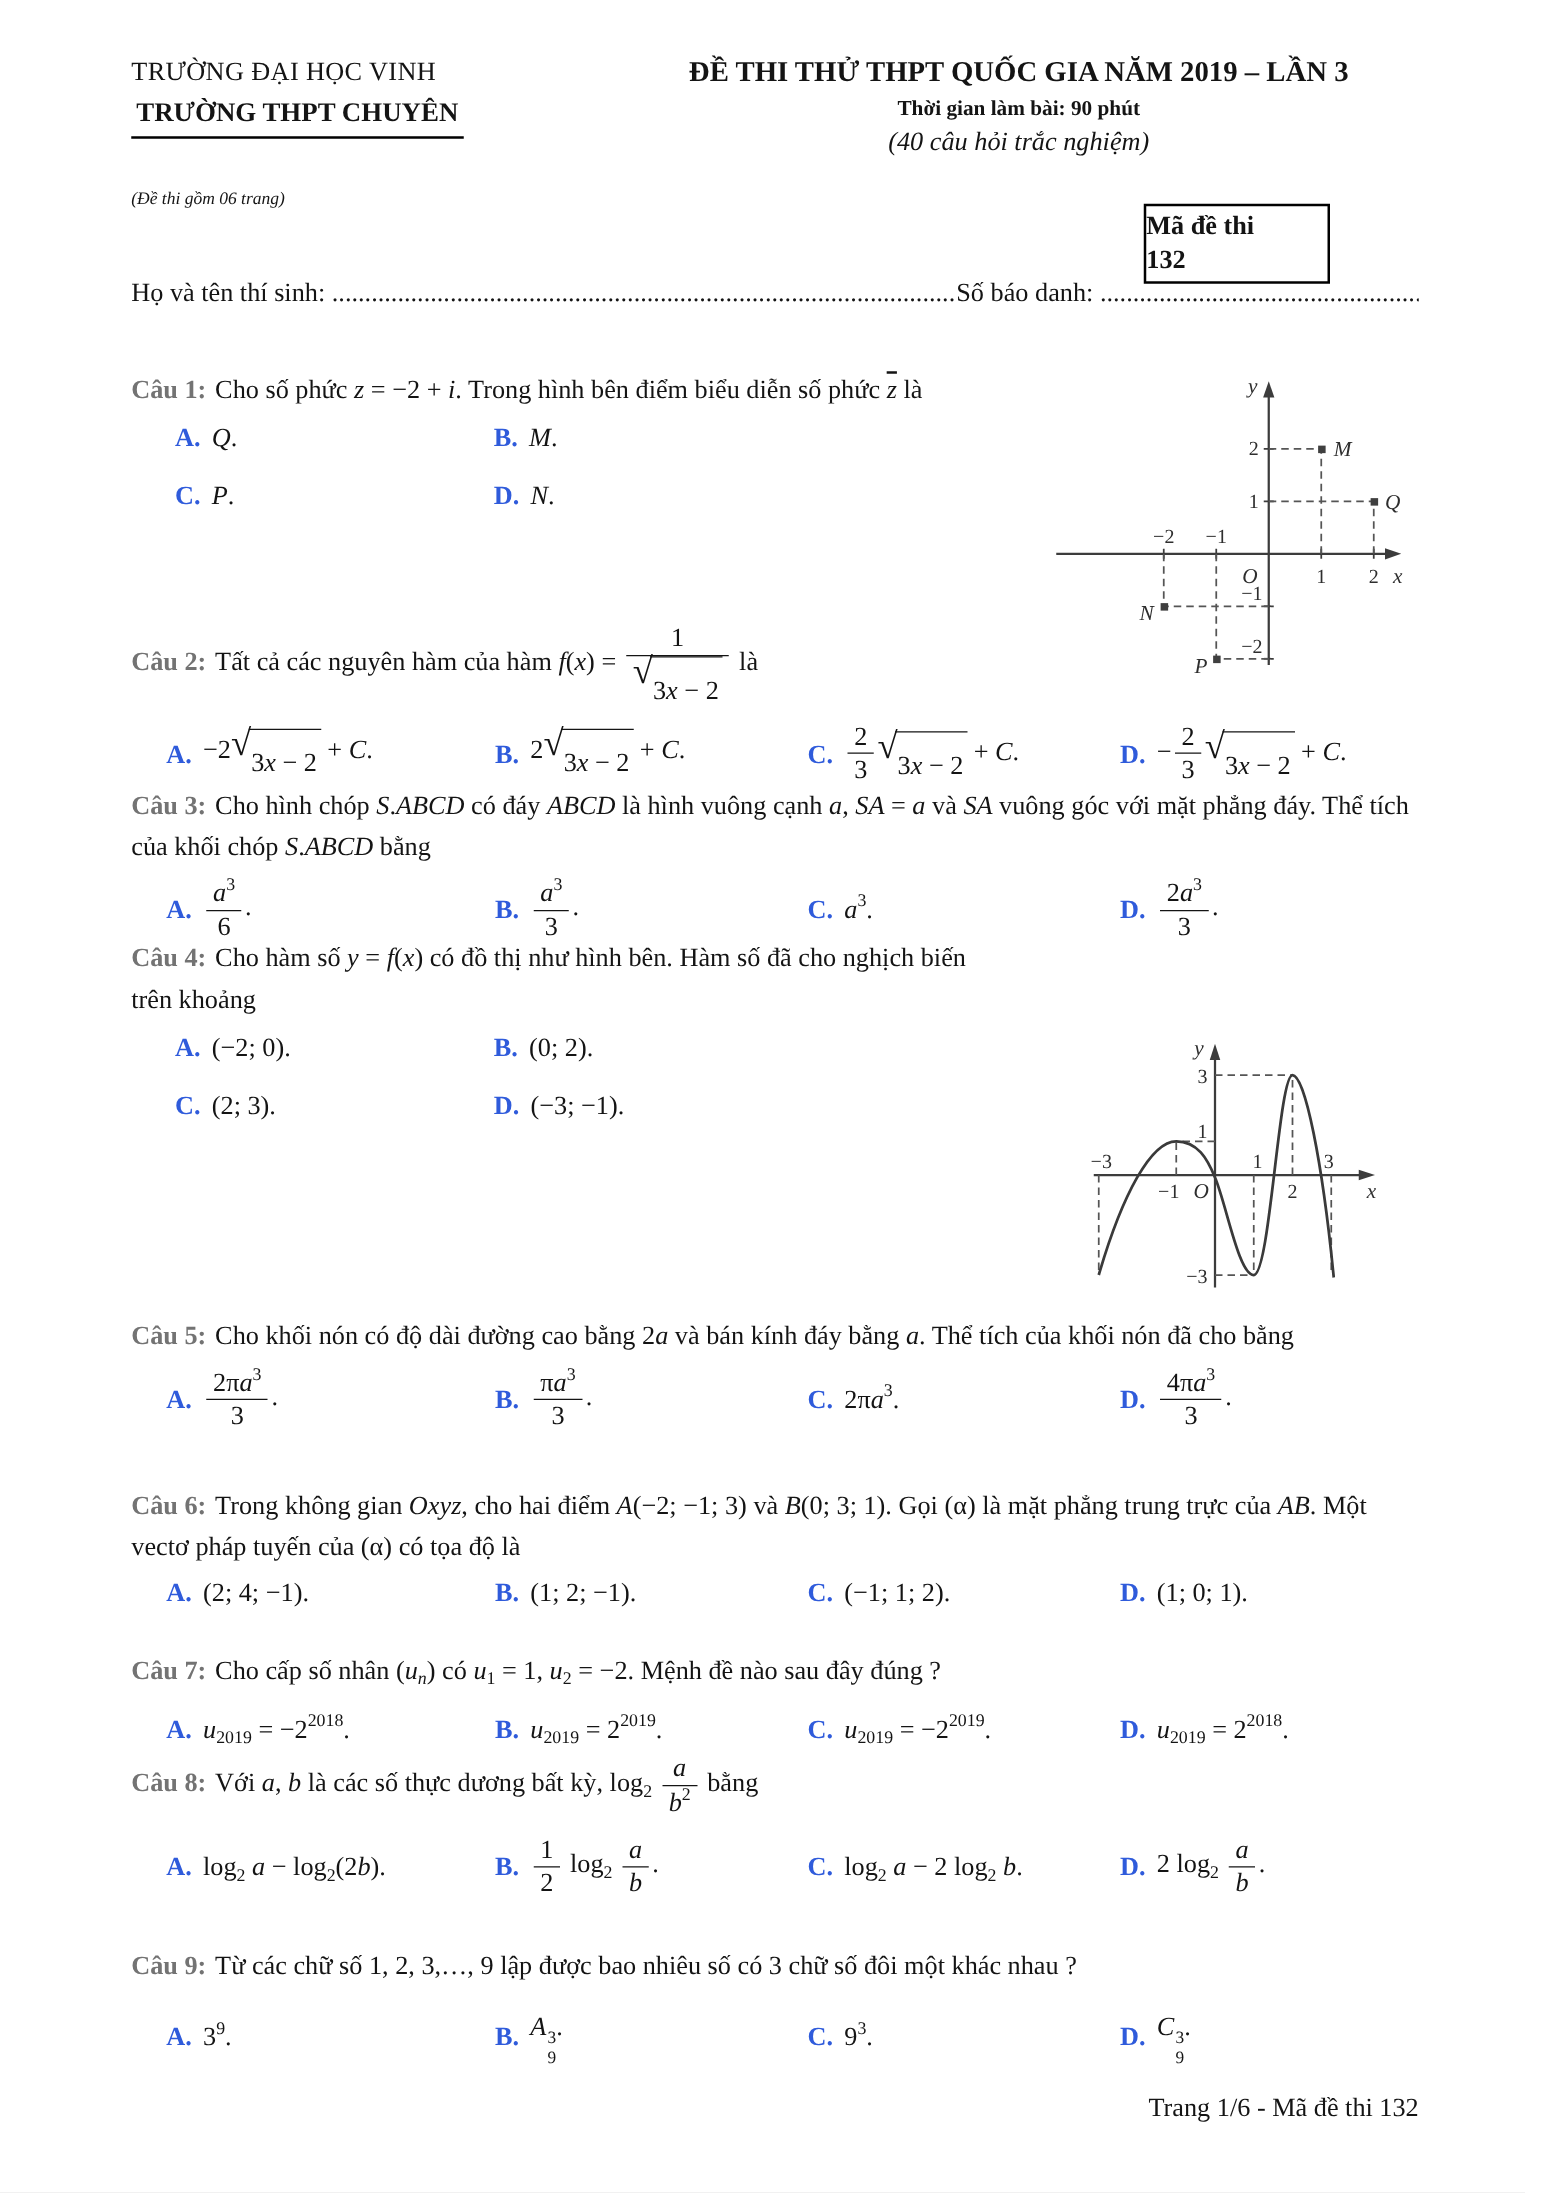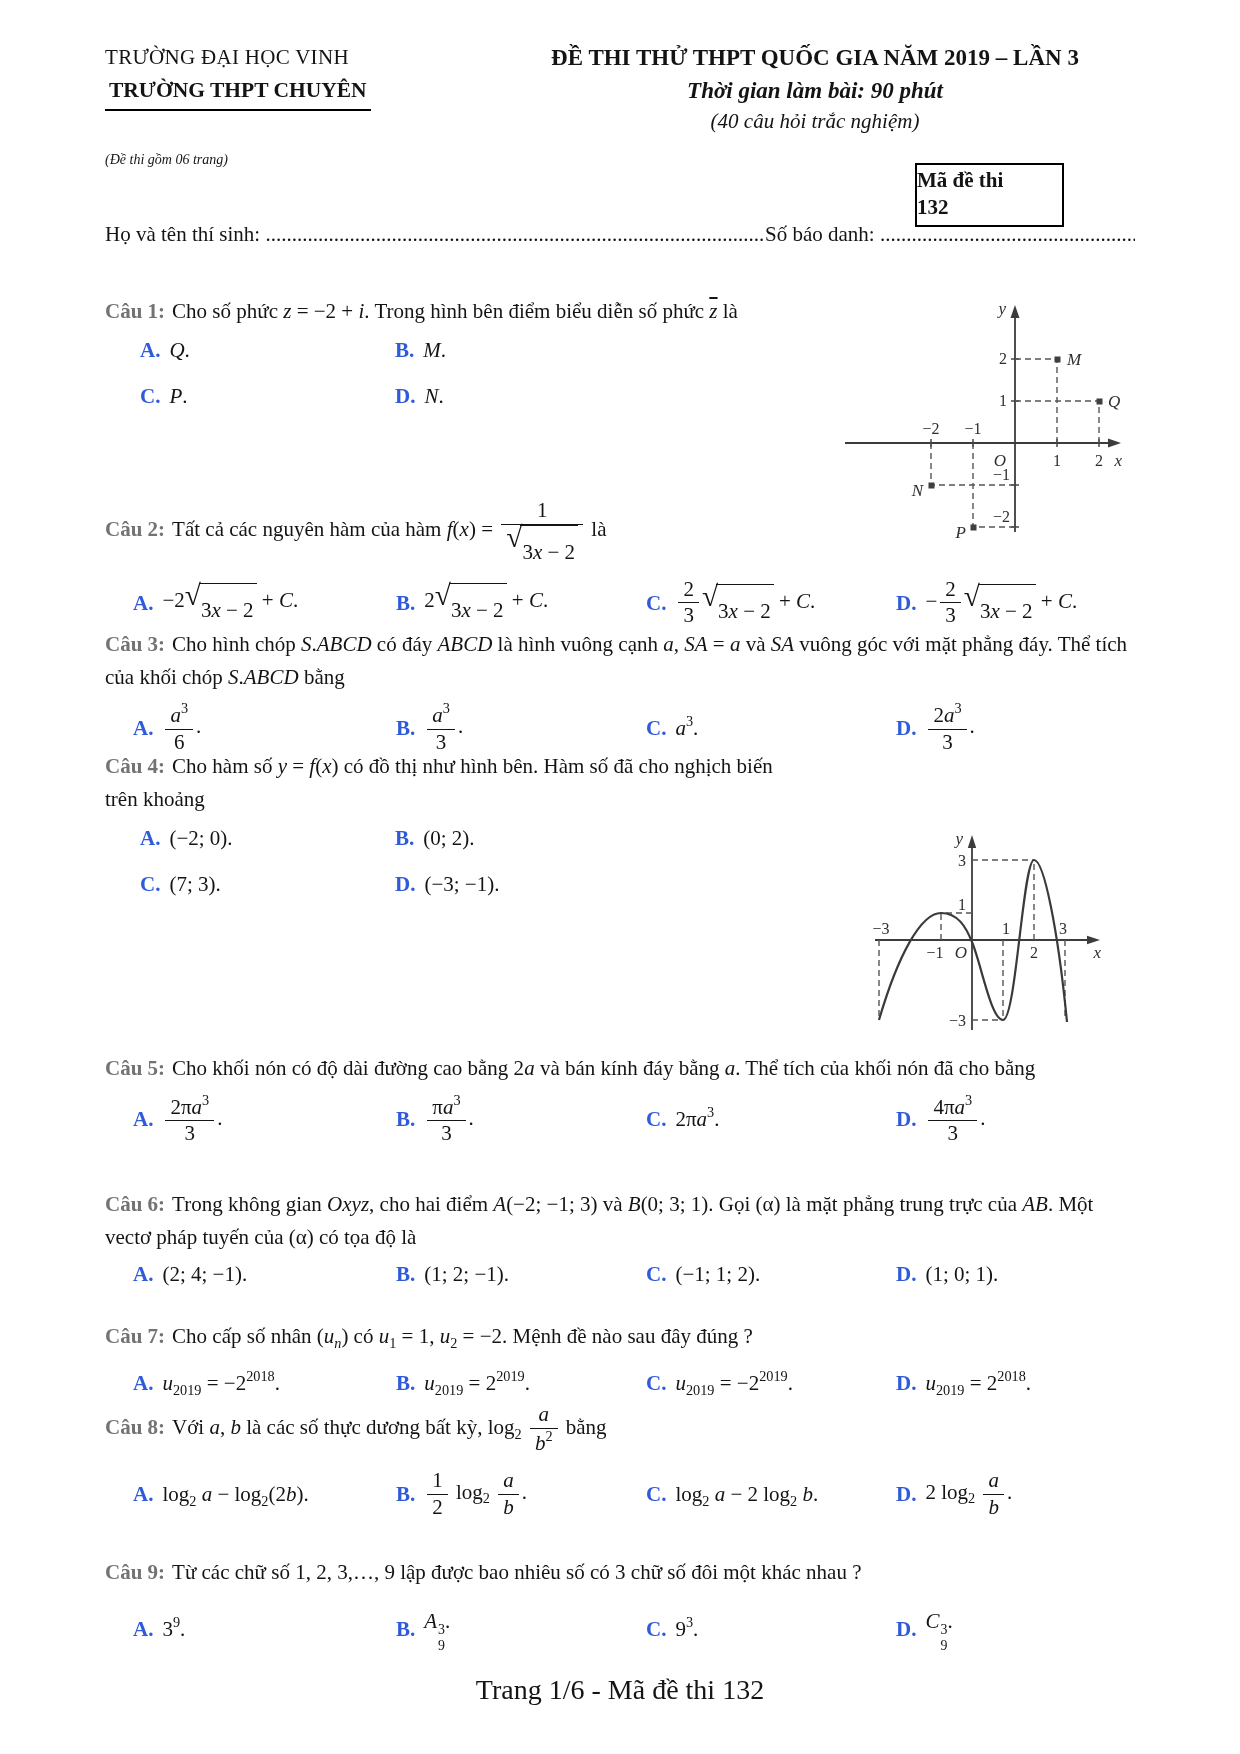--- a/index.html
+++ b/index.html
@@ -10,21 +10,21 @@
   }
   
   .header{position:absolute;top:42px;left:105px;width:1030px;display:flex;}
   .header-left{width:390px;text-align:left;line-height:1.5;}
   .school1{font-size:21px;letter-spacing:.3px;}
   .school2{display:inline-block;font-weight:bold;font-size:21.5px;border-bottom:2.5px solid #000;padding:0 4px 3px;}
   .pages-note{font-style:italic;margin-top:38px;font-size:14px;}
   .header-right{flex:1;text-align:center;line-height:1.42;}
   .exam-title{font-weight:bold;font-size:23px;}
   .subject{font-weight:bold;font-size:22.5px;}
-  .duration{font-weight:bold;font-style:italic;font-size:23px;}
+  .duration{font-weight:bold;font-size:17px;}
   .qcount{font-style:italic;font-size:21px;}
   .code-box{position:absolute;top:163px;left:915px;width:145px;border:2.5px solid #000;
     font-weight:bold;font-size:21px;line-height:1.28;padding:2px 0 4px;}
   .name-row{position:absolute;top:222px;left:105px;width:1030px;white-space:nowrap;overflow:hidden;}
   .seg1{display:inline-block;width:660px;overflow:hidden;white-space:nowrap;vertical-align:bottom;}
   .seg2{display:inline-block;width:370px;overflow:hidden;white-space:nowrap;vertical-align:bottom;}
   
   .question{position:absolute;left:105px;width:1030px;line-height:1.55;}
   .qtext{margin:0;}
   .qlabel{font-weight:bold;color:#737373;margin-right:7px;}
@@ -51,21 +51,21 @@
   .fig{position:absolute;}
   .fig text{font-family:"Liberation Serif","DejaVu Serif",serif;font-size:16px;fill:#2e2e2e;}
   .fig text.it{font-style:italic;font-size:17px;}
   .axis{stroke:#3c3c3c;stroke-width:1.8;}
   .tick{stroke:#3c3c3c;stroke-width:1.4;}
   .dash{stroke:#555;stroke-width:1.4;stroke-dasharray:6 4;fill:none;}
   .curve{stroke:#3a3a3a;stroke-width:2.2;fill:none;}
   .ah{fill:#3c3c3c;}
   .pt{fill:#3f3f3f;}
   
-  .footer{position:absolute;top:1674px;left:105px;width:1030px;text-align:center;font-size:28px;}
+  .footer{position:absolute;top:1674px;left:105px;width:1030px;text-align:right;font-size:21px;}
 </style>
 </head>
 <body>
 
 <div class="page">
 
   <div class="header">
     <div class="header-left">
       <div class="school1">TRƯỜNG ĐẠI HỌC VINH</div>
       <div><span class="school2">TRƯỜNG THPT CHUYÊN</span></div>
@@ -244,21 +244,21 @@
       <div class="opt">
           <span class="okey">A.</span>
           <span class="oval">(−2; 0).</span>
         </div>
       <div class="opt">
           <span class="okey">B.</span>
           <span class="oval">(0; 2).</span>
         </div>
       <div class="opt">
           <span class="okey">C.</span>
-          <span class="oval">(7; 3).</span>
+          <span class="oval">(2; 3).</span>
         </div>
       <div class="opt">
           <span class="okey">D.</span>
           <span class="oval">(−3; −1).</span>
         </div>
     </div>
 
     <svg class="fig" style="left:768px;top:80px;" width="232" height="205" viewBox="0 0 232 205">
       <g>
         <line class="axis" x1="2" y1="110" x2="216" y2="110"></line>

